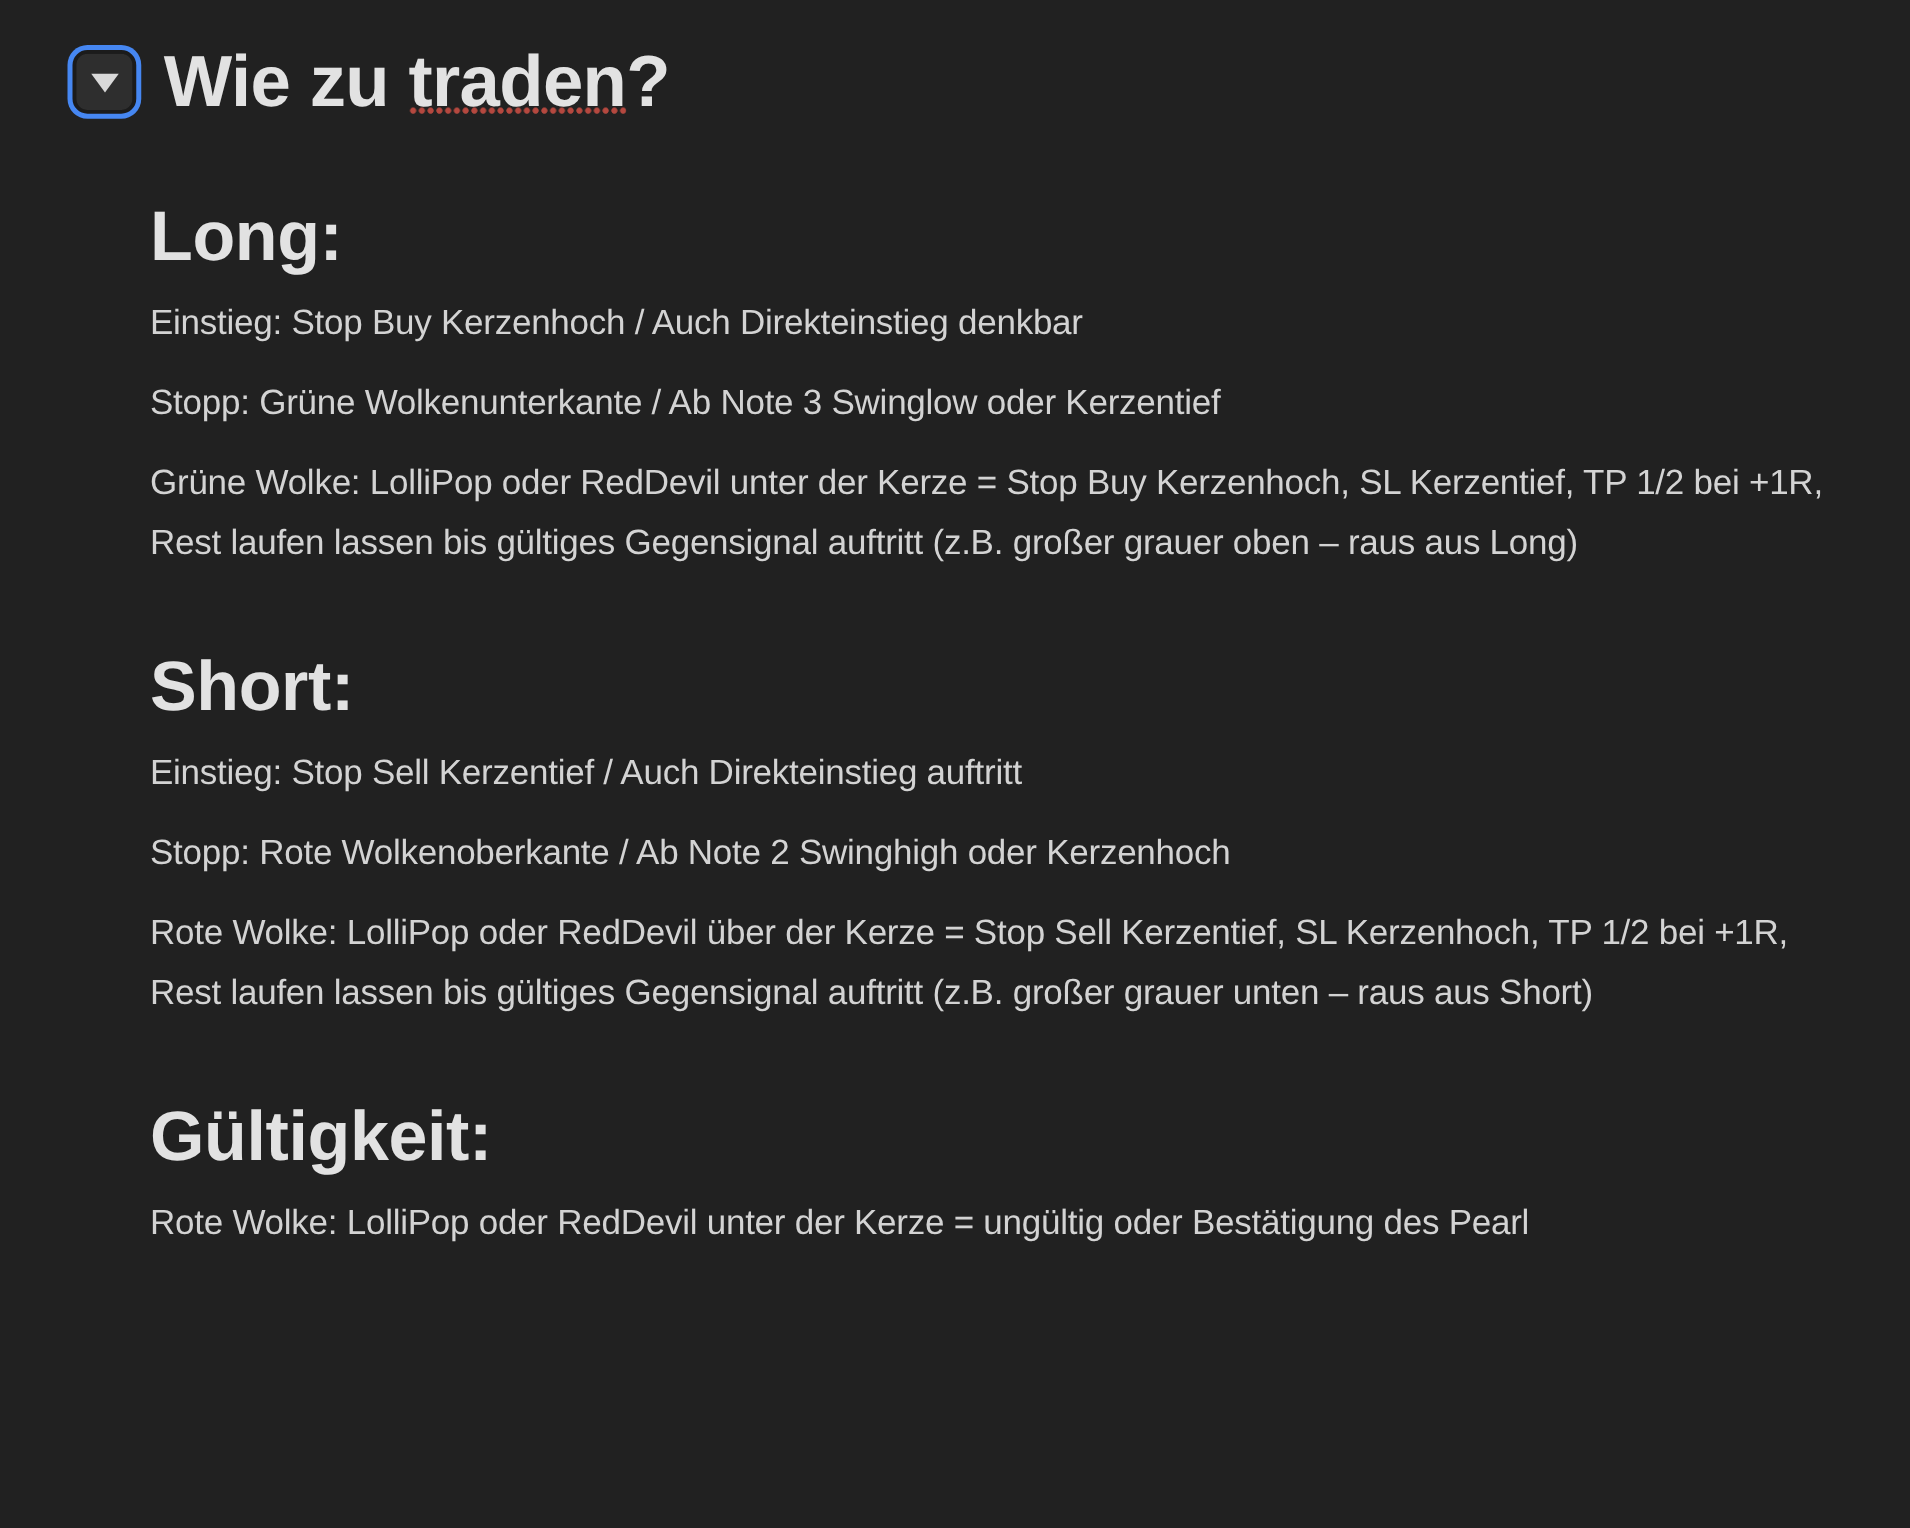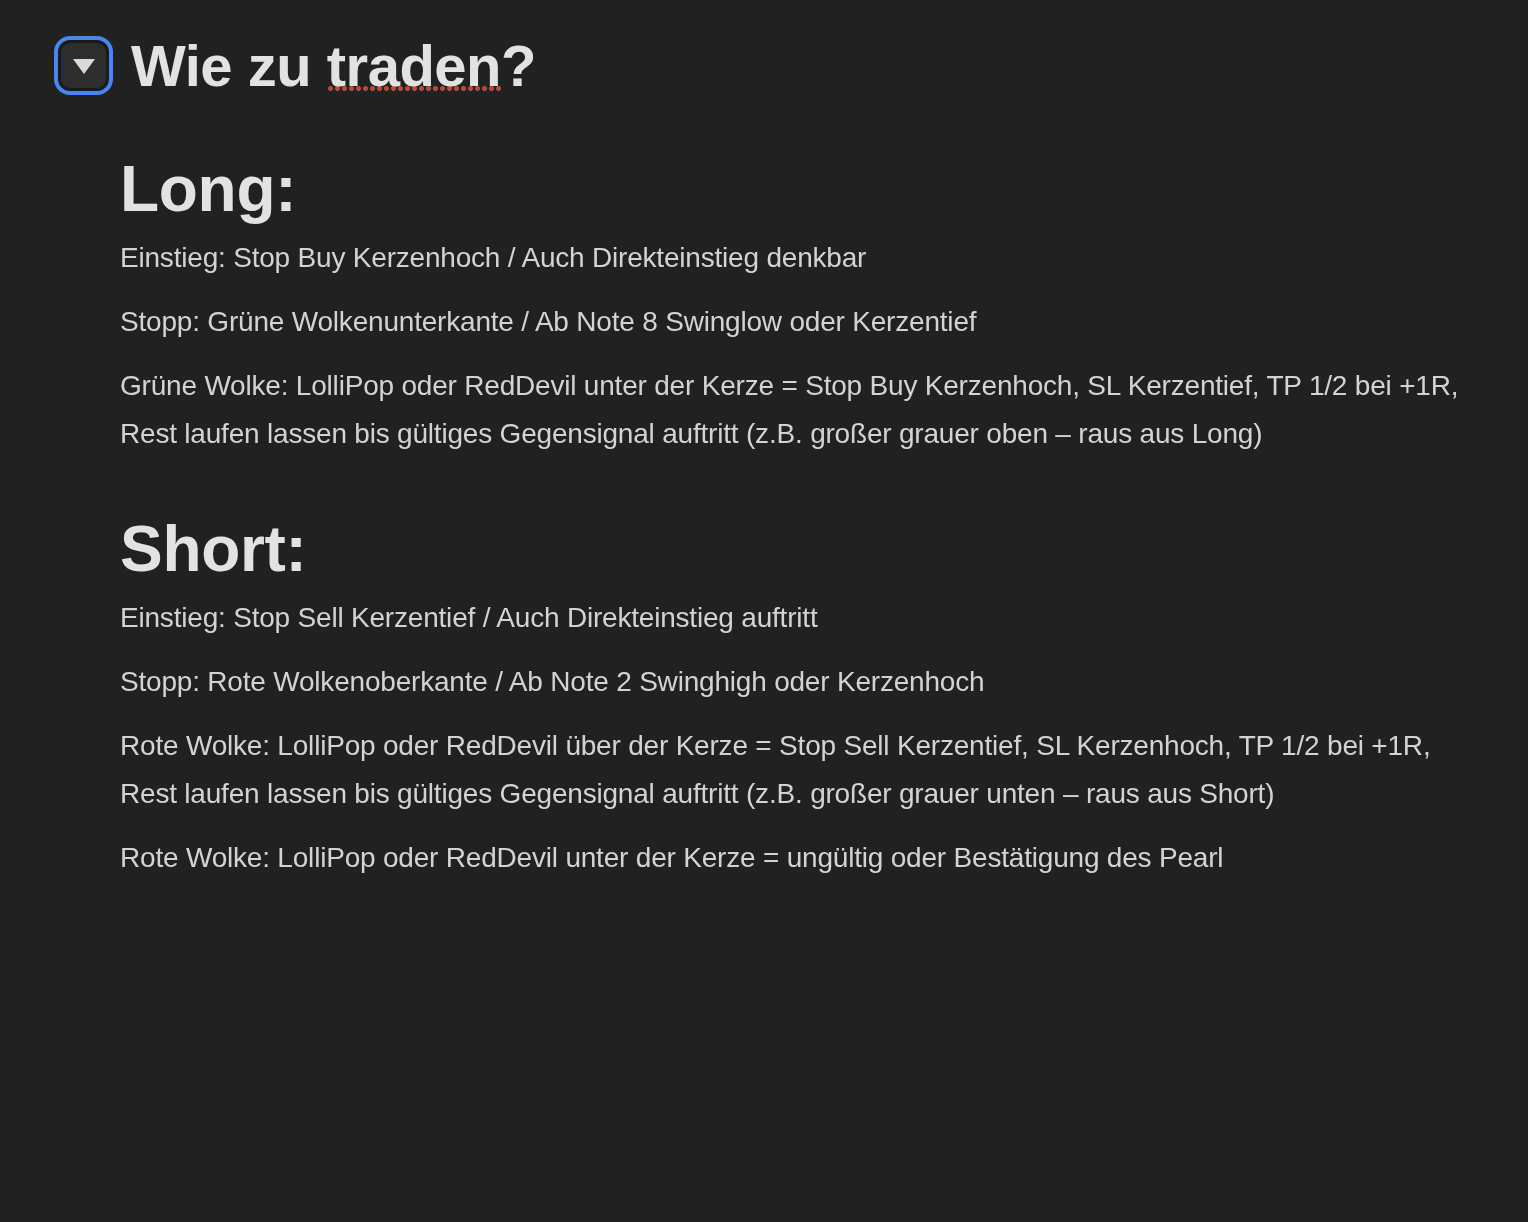--- a/index.html
+++ b/index.html
@@ -69,21 +69,21 @@
     background-size:7px 5px;
     background-repeat:repeat-x;
     background-position:left calc(100% - 7px);
   }
   
   .blocks{
     margin-left:62px;
     width:1352px;
   }
   .blocks h2{
-    font-size:64px;
+    font-size:56px;
     font-weight:700;
     line-height:58px;
     letter-spacing:-0.3px;
     color:var(--heading-text);
     margin:62px 0 0 0;
     cursor:text;
   }
   .blocks p{
     font-size:28px;
     font-weight:400;
@@ -105,30 +105,31 @@
         <span class="triangle"></span>
       </button>
       <span class="title-text"><span>Wie zu </span><span class="spellcheck">traden</span><span>?</span></span>
     </h1>
 
     <div class="blocks">
 
       <section>
         <h2>Long:</h2>
         <p>Einstieg: Stop Buy Kerzenhoch / Auch Direkteinstieg denkbar</p>
-        <p>Stopp: Grüne Wolkenunterkante / Ab Note 8 Swinglow oder Kerzentief</p>
+        <p>Stopp: Grüne Wolkenunterkante / Ab Note 3 Swinglow oder Kerzentief</p>
         <p>Grüne Wolke: LolliPop oder RedDevil unter der Kerze = Stop Buy Kerzenhoch, SL Kerzentief, TP 1/2 bei +1R, Rest laufen lassen bis gültiges Gegensignal auftritt (z.B. großer grauer oben – raus aus Long)</p>
       </section>
 
       <section>
         <h2>Short:</h2>
         <p>Einstieg: Stop Sell Kerzentief / Auch Direkteinstieg auftritt</p>
         <p>Stopp: Rote Wolkenoberkante / Ab Note 2 Swinghigh oder Kerzenhoch</p>
         <p>Rote Wolke: LolliPop oder RedDevil über der Kerze = Stop Sell Kerzentief, SL Kerzenhoch, TP 1/2 bei +1R, Rest laufen lassen bis gültiges Gegensignal auftritt (z.B. großer grauer unten – raus aus Short)</p>
       </section>
 
       <section>
+        <h2>Gültigkeit:</h2>
         <p>Rote Wolke: LolliPop oder RedDevil unter der Kerze = ungültig oder Bestätigung des Pearl</p>
       </section>
 
     </div>
   </div>
 </div>
 
 </body></html>

